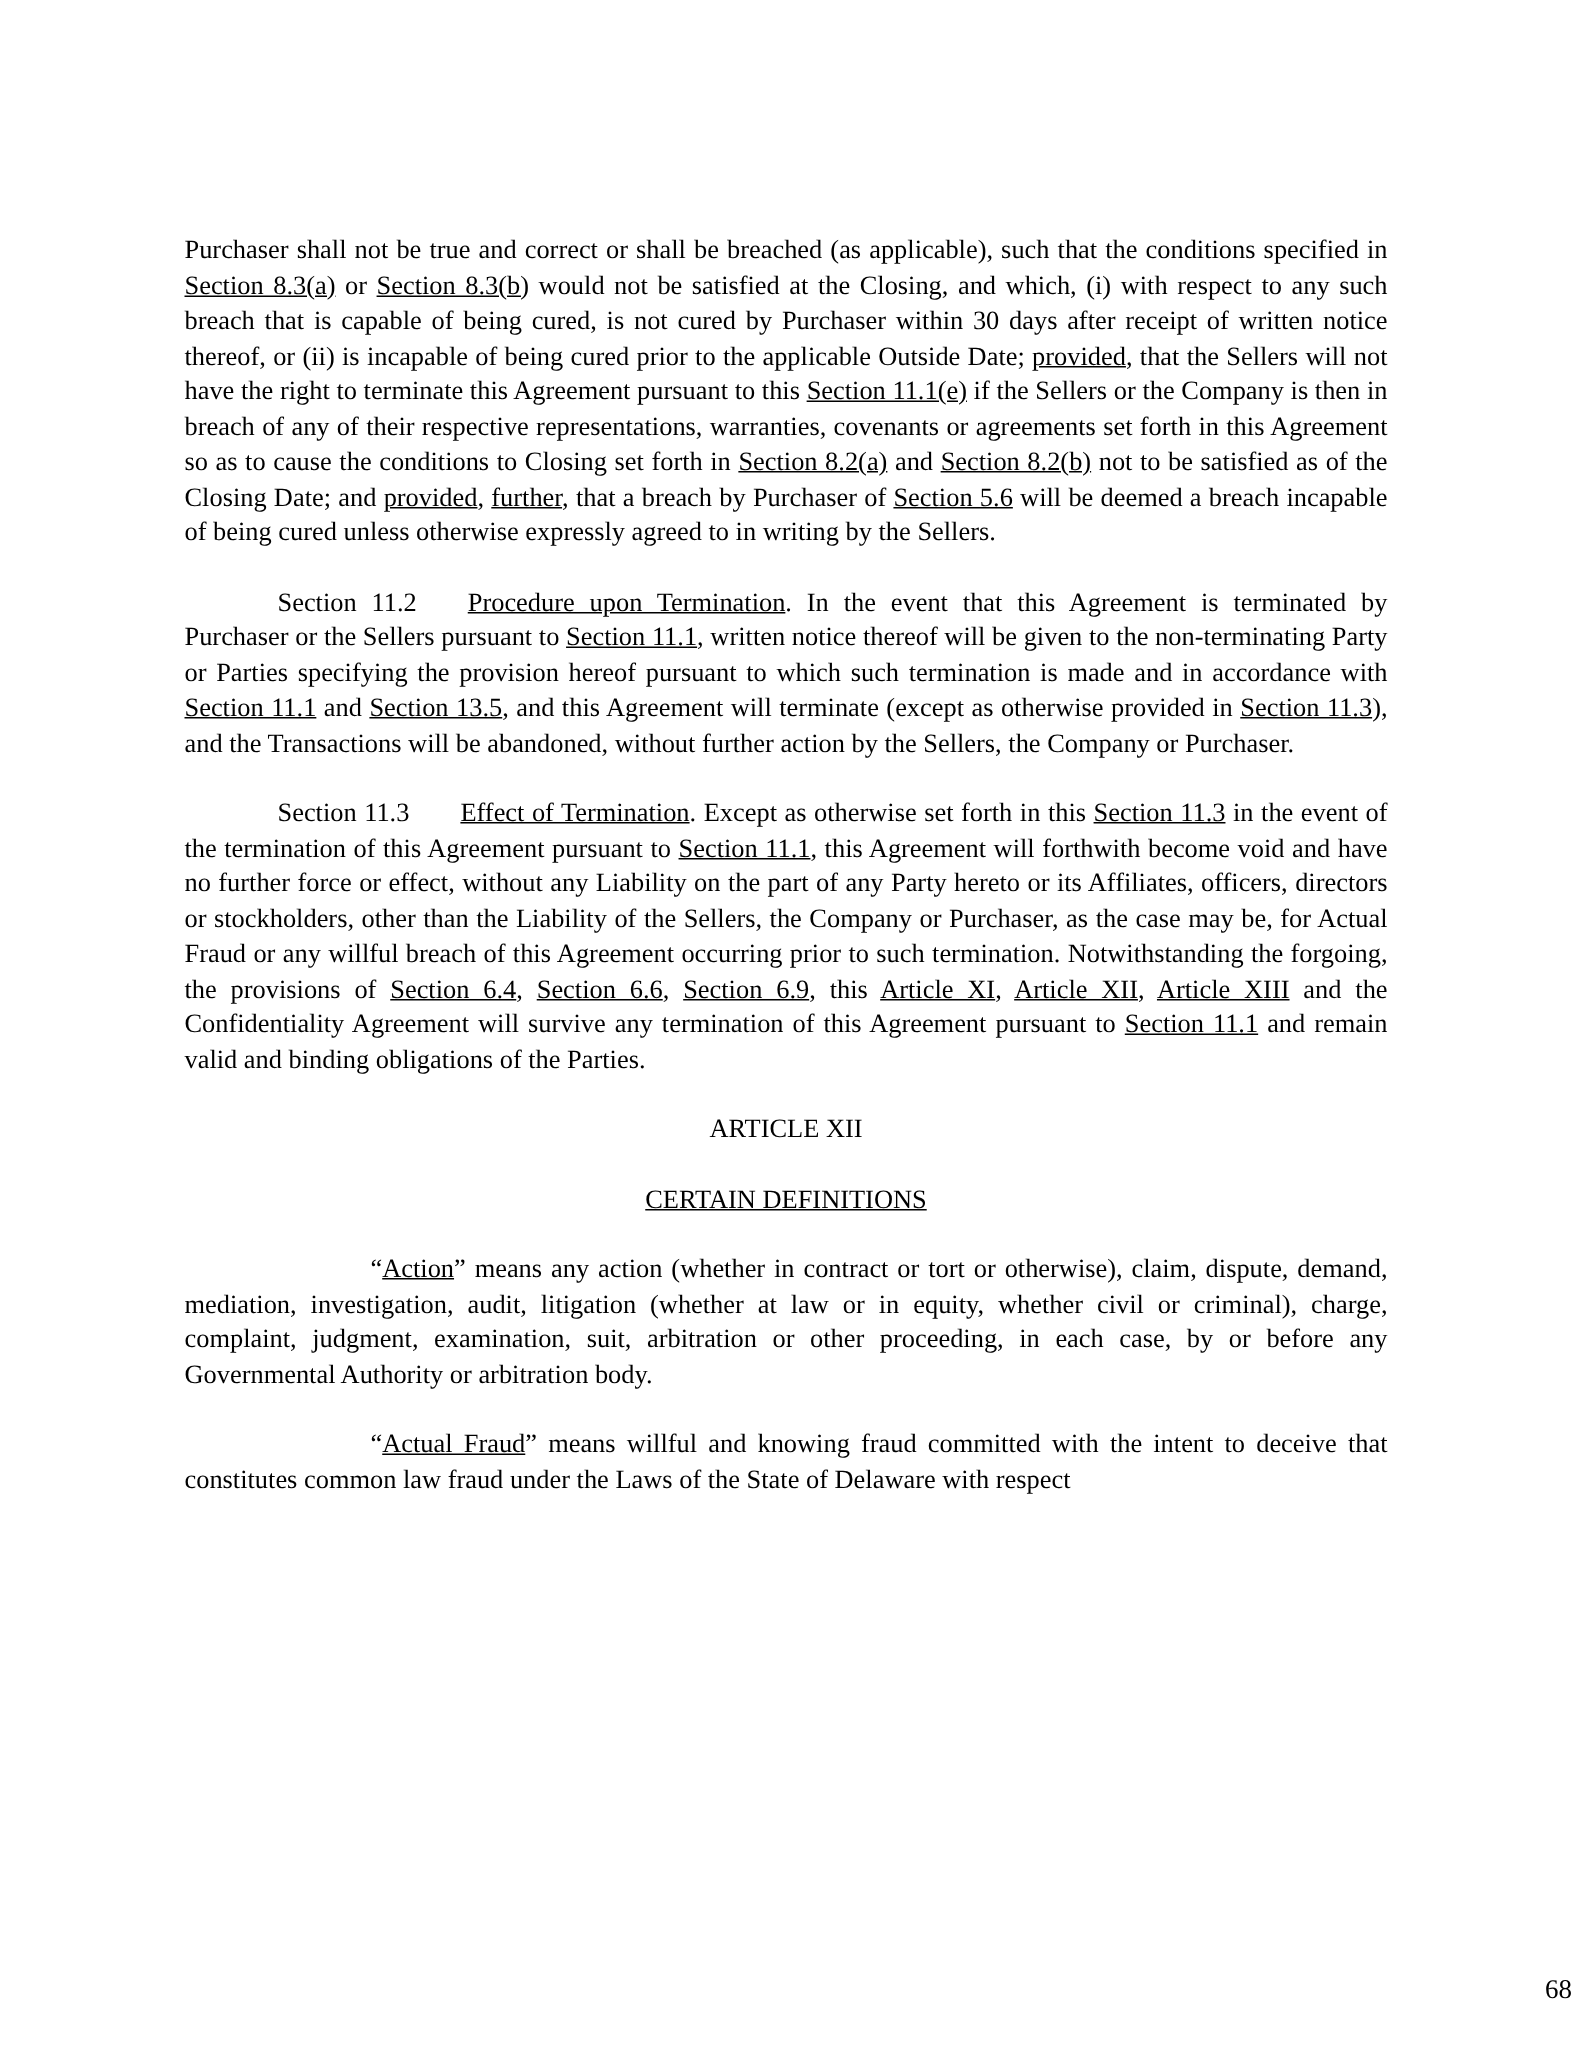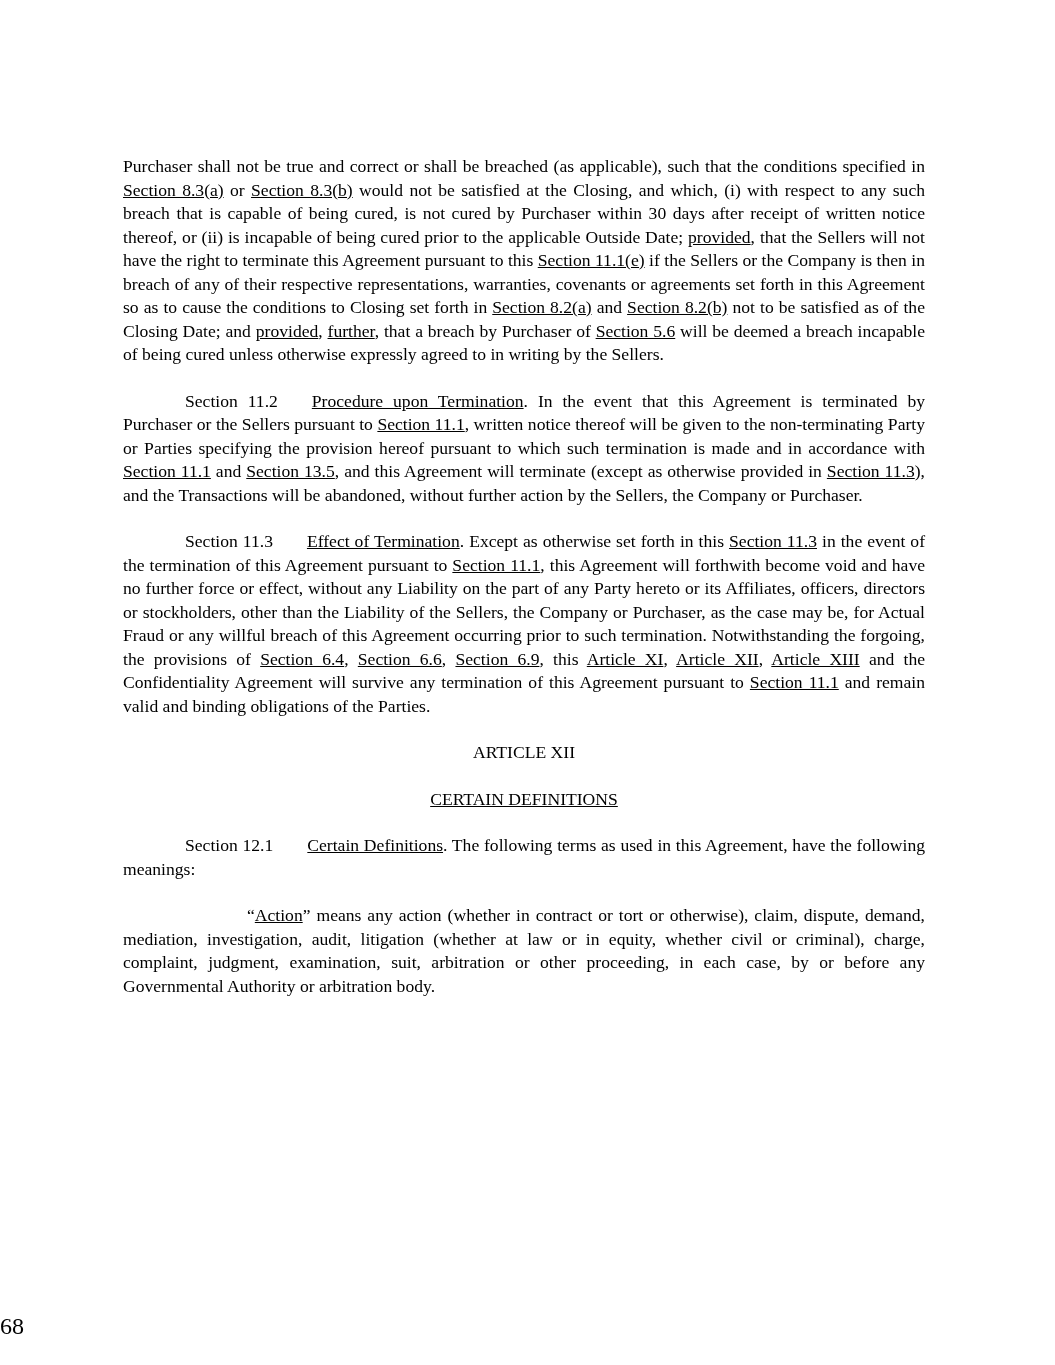--- a/index.html
+++ b/index.html
@@ -44,39 +44,39 @@
   }
   .tab {
     display: inline-block;
     width: 34px;
   }
   .page-number {
     position: absolute;
     left: 0;
     right: 0;
     bottom: 55px;
-    text-align: left;
-    font-size: 24px;
+    text-align: right;
+    font-size: 18px;
     line-height: 23.5px;
   }
 </style>
 </head>
 <body>
 
 <main class="page">
   <p class="block"><span class="">Purchaser shall not be true and correct or shall be breached (as applicable), such that the conditions specified in </span><span class="u">Section 8.3(a)</span><span class=""> or </span><span class="u">Section 8.3(b)</span><span class=""> would not be satisfied at the Closing, and which, (i) with respect to any such breach that is capable of being cured, is not cured by Purchaser within 30 days after receipt of written notice thereof, or (ii) is incapable of being cured prior to the applicable Outside Date; </span><span class="u">provided</span><span class="">, that the Sellers will not have the right to terminate this Agreement pursuant to this </span><span class="u">Section 11.1(e)</span><span class=""> if the Sellers or the Company is then in breach of any of their respective representations, warranties, covenants or agreements set forth in this Agreement so as to cause the conditions to Closing set forth in </span><span class="u">Section 8.2(a)</span><span class=""> and </span><span class="u">Section 8.2(b)</span><span class=""> not to be satisfied as of the Closing Date; and </span><span class="u">provided</span><span class="">, </span><span class="u">further</span><span class="">, that a breach by Purchaser of </span><span class="u">Section 5.6</span><span class=""> will be deemed a breach incapable of being cured unless otherwise expressly agreed to in writing by the Sellers.</span></p>
 
   <p class="block indent-section"><span class="">Section 11.2</span><span class="tab"></span><span class="u">Procedure upon Termination</span><span class="">. In the event that this Agreement is terminated by Purchaser or the Sellers pursuant to </span><span class="u">Section 11.1</span><span class="">, written notice thereof will be given to the non-terminating Party or Parties specifying the provision hereof pursuant to which such termination is made and in accordance with </span><span class="u">Section 11.1</span><span class=""> and </span><span class="u">Section 13.5</span><span class="">, and this Agreement will terminate (except as otherwise provided in </span><span class="u">Section 11.3</span><span class="">), and the Transactions will be abandoned, without further action by the Sellers, the Company or Purchaser.</span></p>
 
   <p class="block indent-section"><span class="">Section 11.3</span><span class="tab"></span><span class="u">Effect of Termination</span><span class="">. Except as otherwise set forth in this </span><span class="u">Section 11.3</span><span class=""> in the event of the termination of this Agreement pursuant to </span><span class="u">Section 11.1</span><span class="">, this Agreement will forthwith become void and have no further force or effect, without any Liability on the part of any Party hereto or its Affiliates, officers, directors or stockholders, other than the Liability of the Sellers, the Company or Purchaser, as the case may be, for Actual Fraud or any willful breach of this Agreement occurring prior to such termination. Notwithstanding the forgoing, the provisions of </span><span class="u">Section 6.4</span><span class="">, </span><span class="u">Section 6.6</span><span class="">, </span><span class="u">Section 6.9</span><span class="">, this </span><span class="u">Article XI</span><span class="">, </span><span class="u">Article XII</span><span class="">, </span><span class="u">Article XIII</span><span class=""> and the Confidentiality Agreement will survive any termination of this Agreement pursuant to </span><span class="u">Section 11.1</span><span class=""> and remain valid and binding obligations of the Parties.</span></p>
 
   <h2 class="block center"><span class="">ARTICLE XII</span></h2>
 
   <h2 class="block center"><span class="u">CERTAIN DEFINITIONS</span></h2>
 
-  <p class="block indent-section"><span class="">Section 12.1</span><span class="tab"></span><span class="u">Certain Definitions</span><span class="">. The following terms as used in this Agreement, have the following meanings:</span></p>
 
 
   <p class="block indent-definition"><span class="">“</span><span class="u">Action</span><span class="">” means any action (whether in contract or tort or otherwise), claim, dispute, demand, mediation, investigation, audit, litigation (whether at law or in equity, whether civil or criminal), charge, complaint, judgment, examination, suit, arbitration or other proceeding, in each case, by or before any Governmental Authority or arbitration body.</span></p>
 
+  <p class="block indent-definition"><span class="">“</span><span class="u">Actual Fraud</span><span class="">” means willful and knowing fraud committed with the intent to deceive that constitutes common law fraud under the Laws of the State of Delaware with respect</span></p>
 
   <footer class="page-number">68</footer>
 </main>
 
 </body></html>

